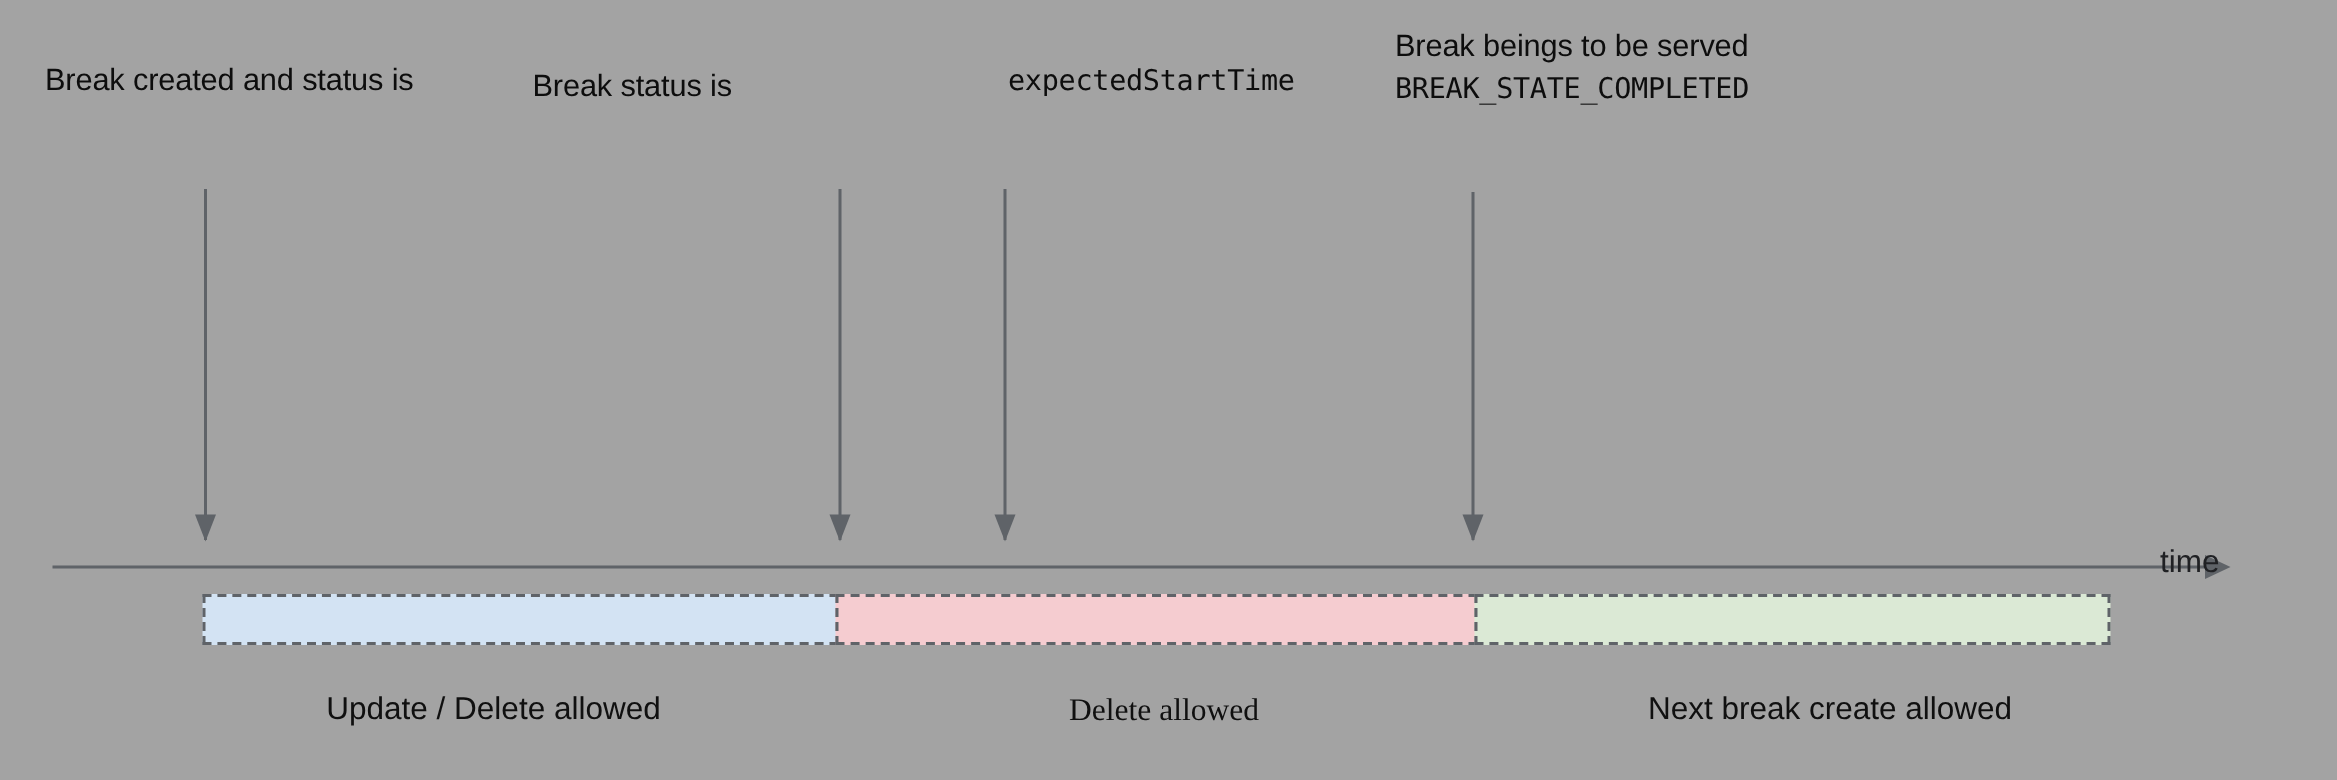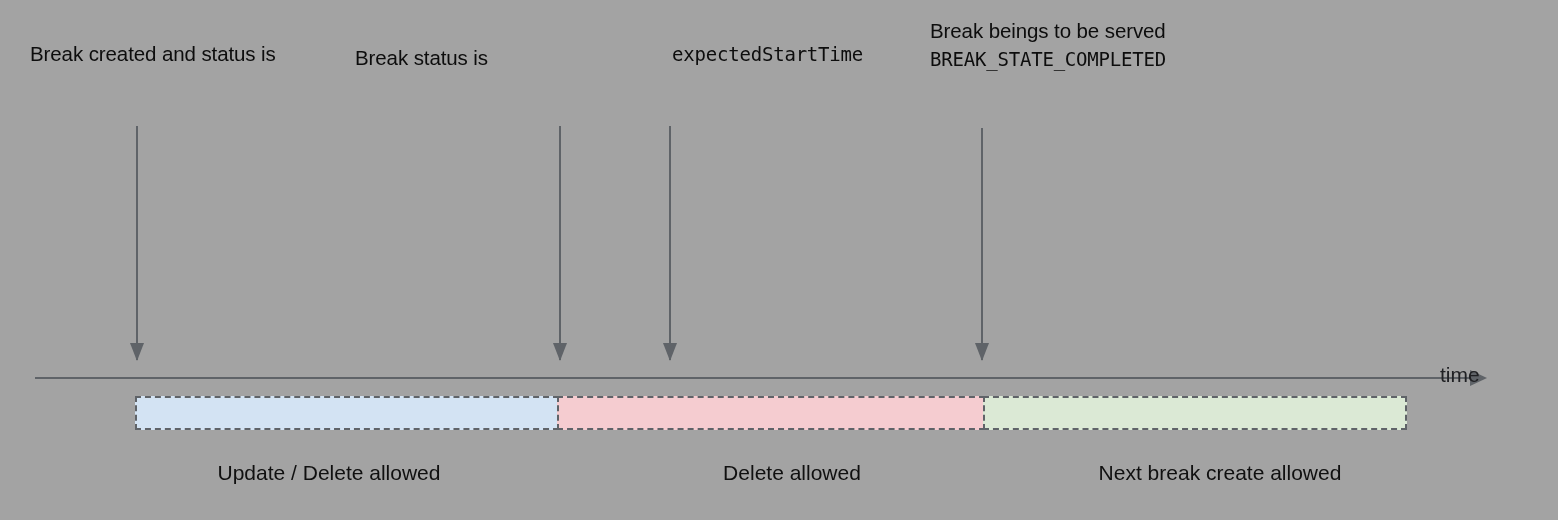--- a/index.html
+++ b/index.html
@@ -140,17 +140,17 @@
     </div>
 
   <div id="axis-line" style="left: 35px; top: 377px; width: 1435px;"></div>
   <div id="axis-head" style="left: 1470px; top: 370px;"></div>
   <div id="axis-label" style="left: 1440px; top: 363px;">time</div>
 
   <div id="phases">
       <div class="phase-bar" style="left: 135px; width: 424px; background: rgb(211, 227, 243); border-color: rgb(95, 99, 104);"></div>
       <div class="caption" style="left: 329px; top: 461px;">Update / Delete allowed</div>
       <div class="phase-bar" style="left: 557px; width: 428px; background: rgb(245, 204, 208); border-color: rgb(95, 99, 104);"></div>
-      <div class="caption" style="left: 792px; top: 461px;">Delete allowed</div>
+      <div class="caption" style="left: 776px; top: 461px; font-family: Liberation Serif, serif;">Delete allowed</div>
       <div class="phase-bar" style="left: 983px; width: 424px; background: rgb(219, 233, 213); border-color: rgb(95, 99, 104);"></div>
       <div class="caption" style="left: 1220px; top: 461px; text-align: right;">Next break create allowed</div>
     </div>
 </div>
 
 </body></html>

